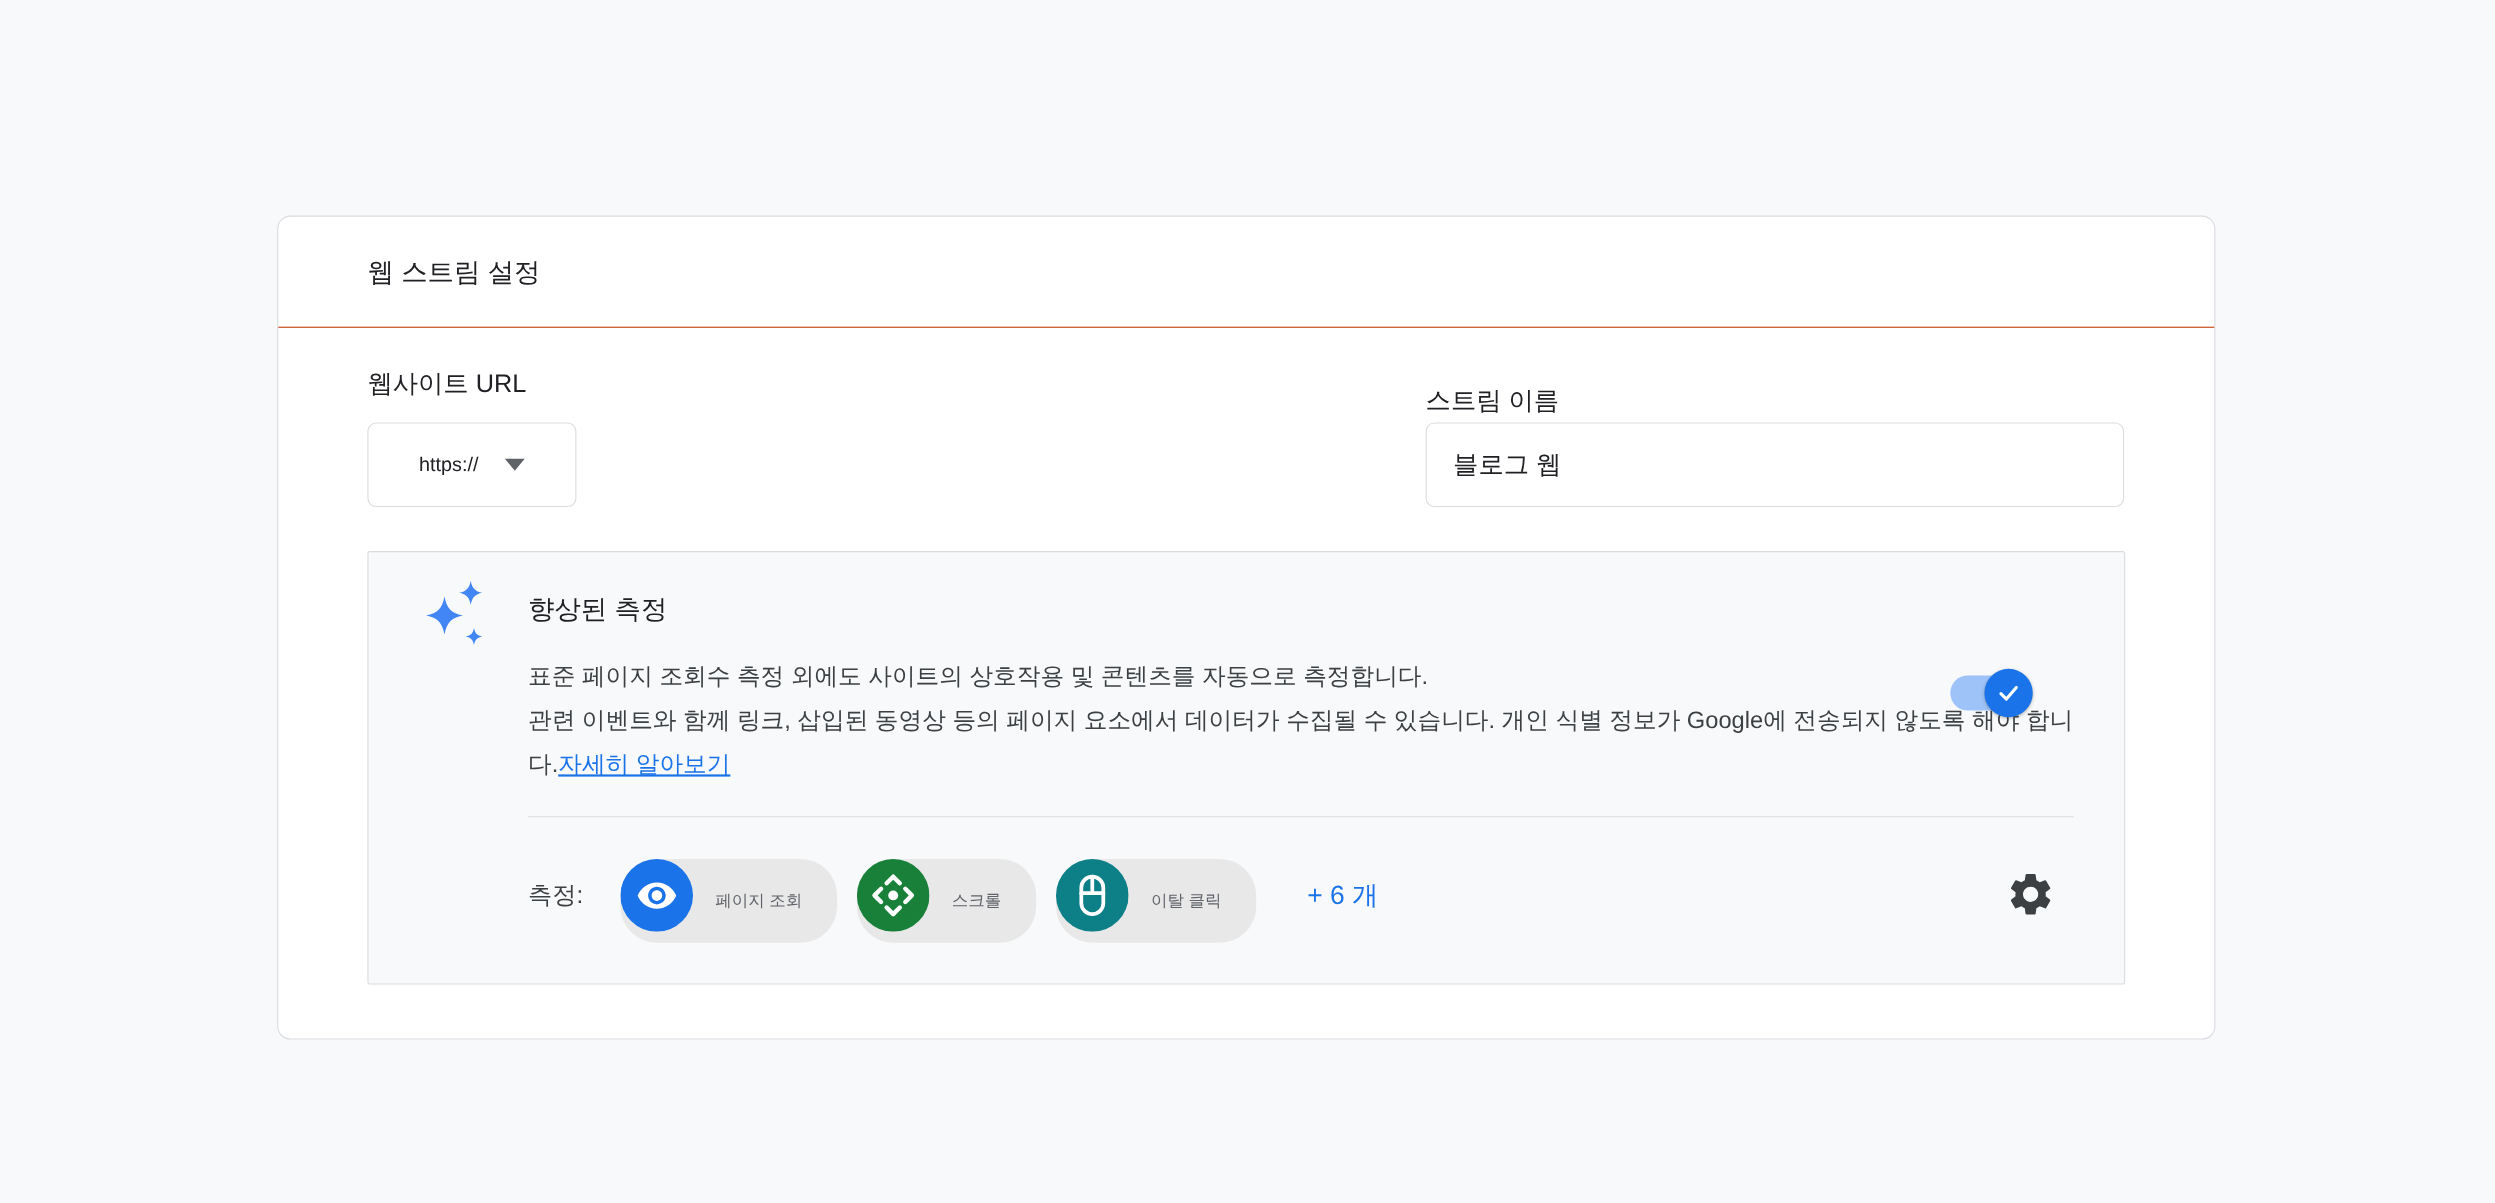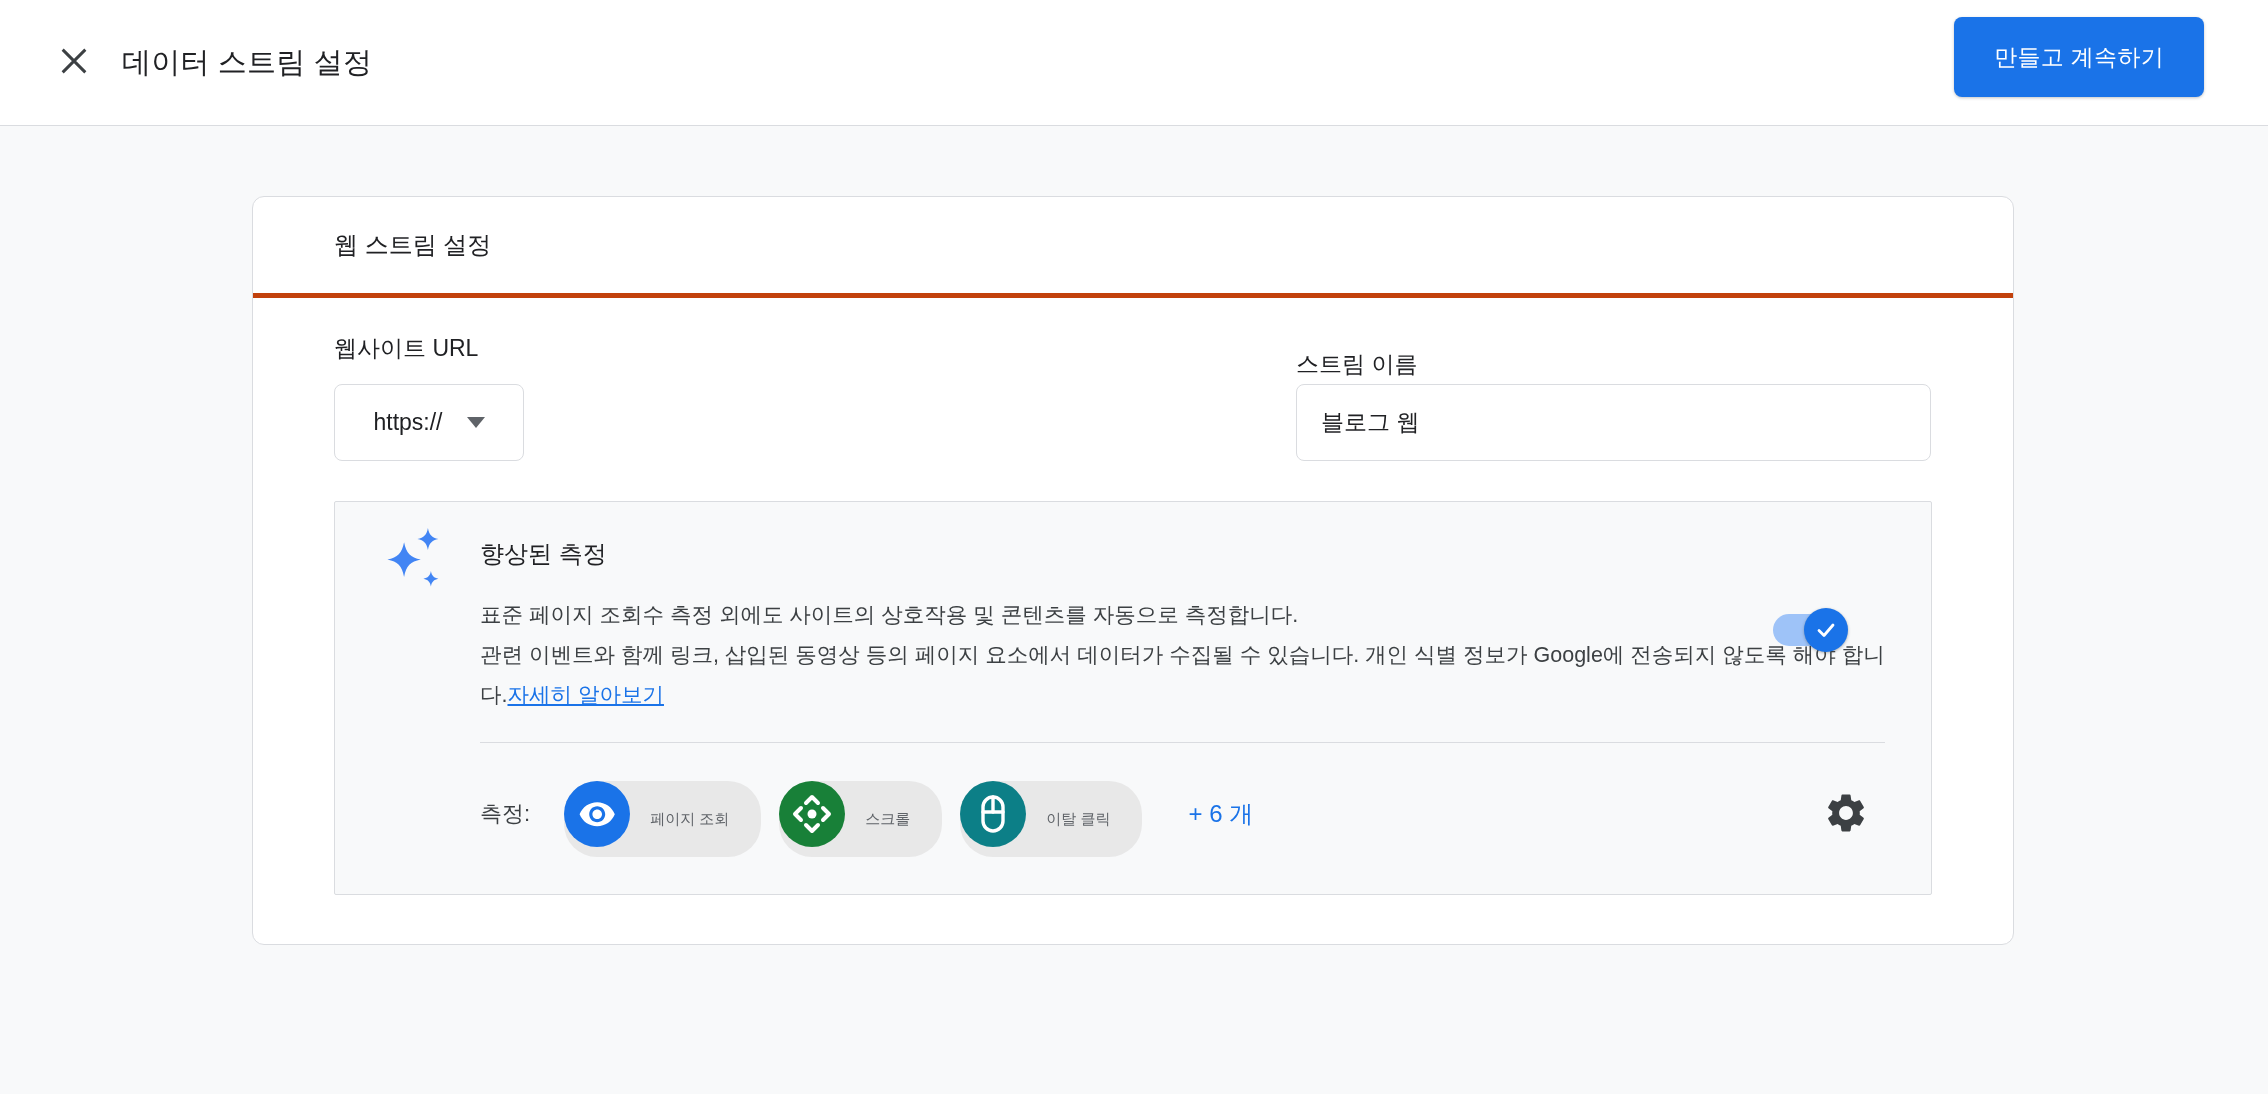--- a/index.html
+++ b/index.html
@@ -28,32 +28,32 @@
     padding:0 40px; font-size:23px; font-weight:500; letter-spacing:.3px;
     font-family:"Liberation Sans", sans-serif; cursor:pointer;
     box-shadow:0 1px 3px rgba(60,64,67,.3);
   }
   
   .card {
     position:absolute; top:196px; left:252px; width:1762px; height:749px;
     background:#fff; border:1px solid #dadce0; border-radius:12px;
   }
   .card-title-row {
-    height:101px; border-bottom:5px solid #c2410c;
+    height:101px; border-bottom:1px solid #c2410c;
     display:flex; align-items:center; padding-left:81px;
     font-size:24px; color:#202124;
   }
   .field-label { position:absolute; font-size:23px; color:#202124; }
   .lbl-url   { top:136px; left:81px; }
   .lbl-name  { top:152px; left:1043px; }
   .proto-select {
     position:absolute; top:187px; left:81px; width:190px; height:77px;
     border:1px solid #dadce0; border-radius:8px; background:#fff;
     display:flex; align-items:center; justify-content:center; gap:24px;
-    font-size:23px; color:#202124; cursor:pointer;
+    font-size:18px; color:#202124; cursor:pointer;
   }
   .caret {
     width:0; height:0; border-left:9px solid transparent;
     border-right:9px solid transparent; border-top:11px solid #5f6368;
   }
   .text-input {
     position:absolute; top:187px; height:77px;
     border:1px solid #dadce0; border-radius:8px; background:#fff;
     font-size:23px; color:#202124; padding:0 28px;
     font-family:"Liberation Sans", sans-serif; outline:none;
@@ -108,31 +108,20 @@
     position:absolute; right:0; top:8px; width:50px; height:50px;
     background:transparent; border:none; cursor:pointer;
     display:flex; align-items:center; justify-content:center;
   }
 </style>
 </head>
 <body>
 
 <div class="page">
 
-  <div class="header">
-    <button class="close-btn">
-      <span>
-        <svg width="34" height="34" viewBox="0 0 24 24">
-          <path d="M4 4 L20 20 M20 4 L4 20" stroke="#3c4043" stroke-width="2.1" fill="none"></path>
-        </svg>
-      </span>
-    </button>
-    <div class="header-title">데이터 스트림 설정</div>
-    <button class="primary-btn">만들고 계속하기</button>
-  </div>
 
   <div class="card">
 
     <div class="card-title-row">웹 스트림 설정</div>
 
     <div class="field-label lbl-url">웹사이트 URL</div>
     <div class="field-label lbl-name">스트림 이름</div>
 
     <div class="proto-select">
       <span>https://</span>

